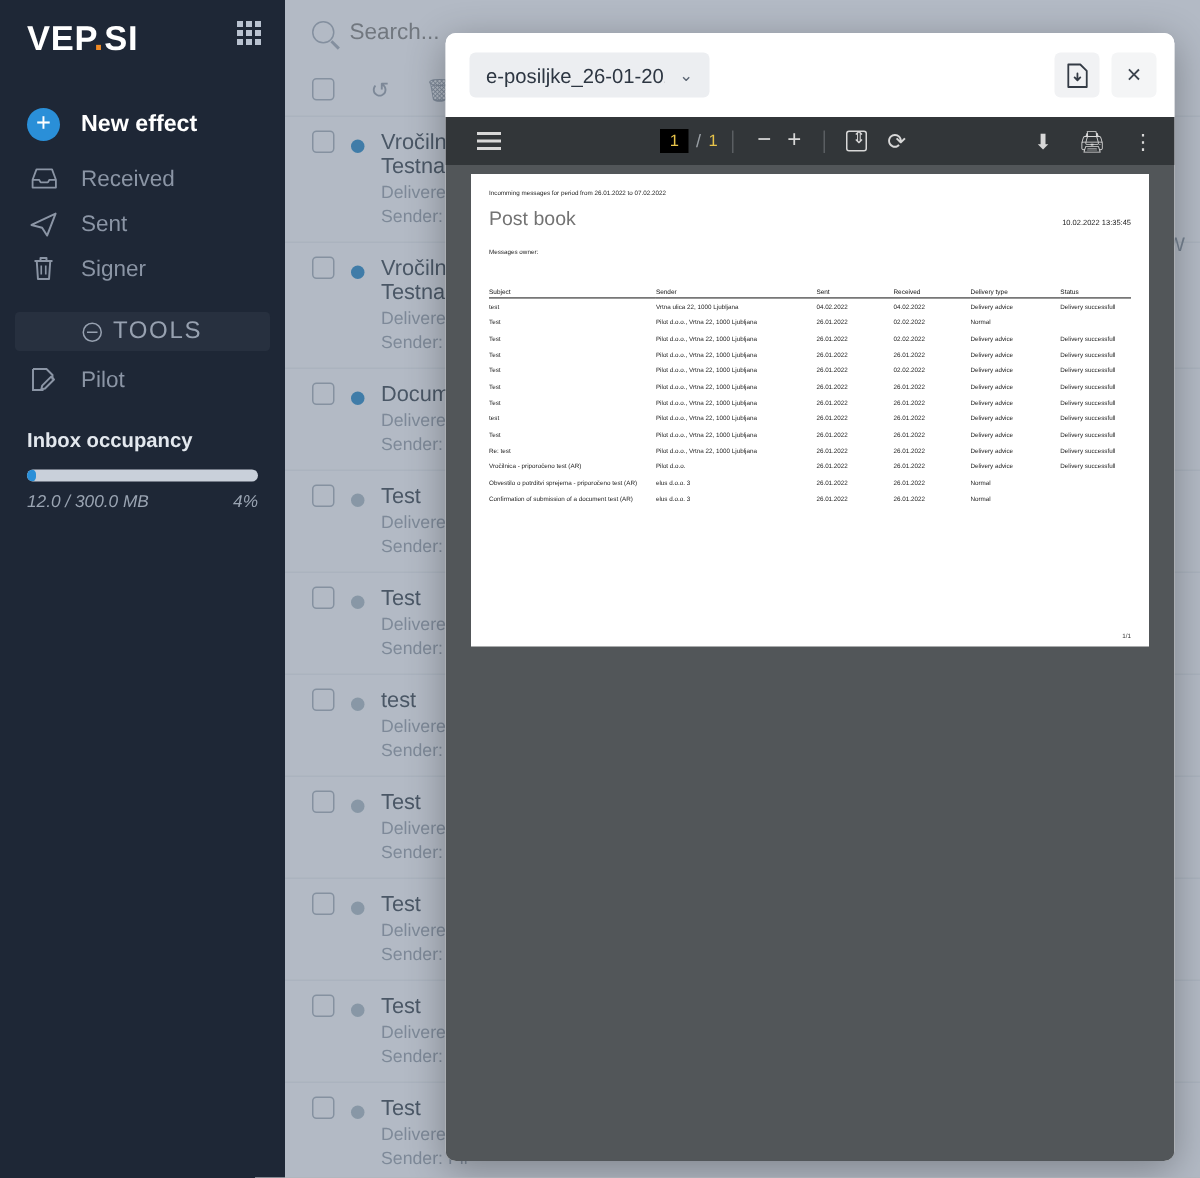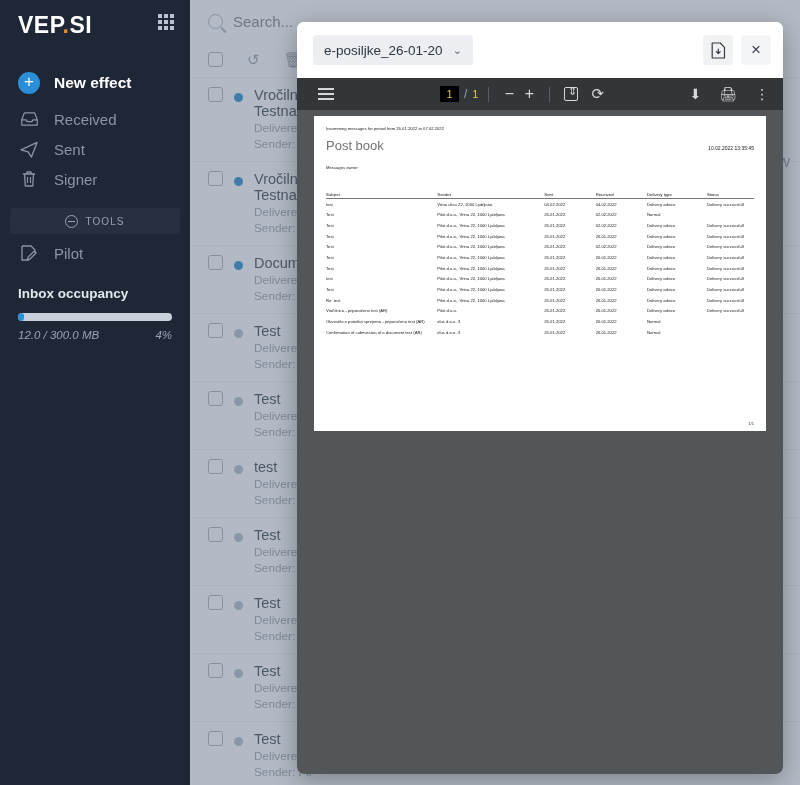--- a/index.html
+++ b/index.html
@@ -40,21 +40,21 @@
   .nav-ic { width: 22px; height: 22px; flex: 0 0 22px; display: flex; align-items: center; justify-content: center; }
   .plus-circle {
     width: 22px; height: 22px; border-radius: 50%;
     background: #2a8fd8; color: #fff; font-size: 17px; line-height: 20px;
     text-align: center; font-weight: normal;
   }
   .tools-bar {
     margin: 14px 10px 4px 10px; height: 26px;
     background: #27303f; border-radius: 3px;
     display: flex; align-items: center; justify-content: center; gap: 7px;
-    font-size: 10px; letter-spacing: 1.1px; color: #97a1b0; cursor: pointer;
+    font-size: 16px; letter-spacing: 1.1px; color: #97a1b0; cursor: pointer;
   }
   .minus-circle {
     width: 13px; height: 13px; border: 1.4px solid #97a1b0; border-radius: 50%;
     position: relative;
   }
   .minus-circle::after {
     content:""; position:absolute; left:2px; top:5px; width:7px; height:1.4px; background:#97a1b0;
   }
   .occupancy { padding: 18px 18px 0 18px; }
   .occ-title { color: #e3e8ee; font-size: 13.5px; font-weight: bold; margin-bottom: 12px; }

